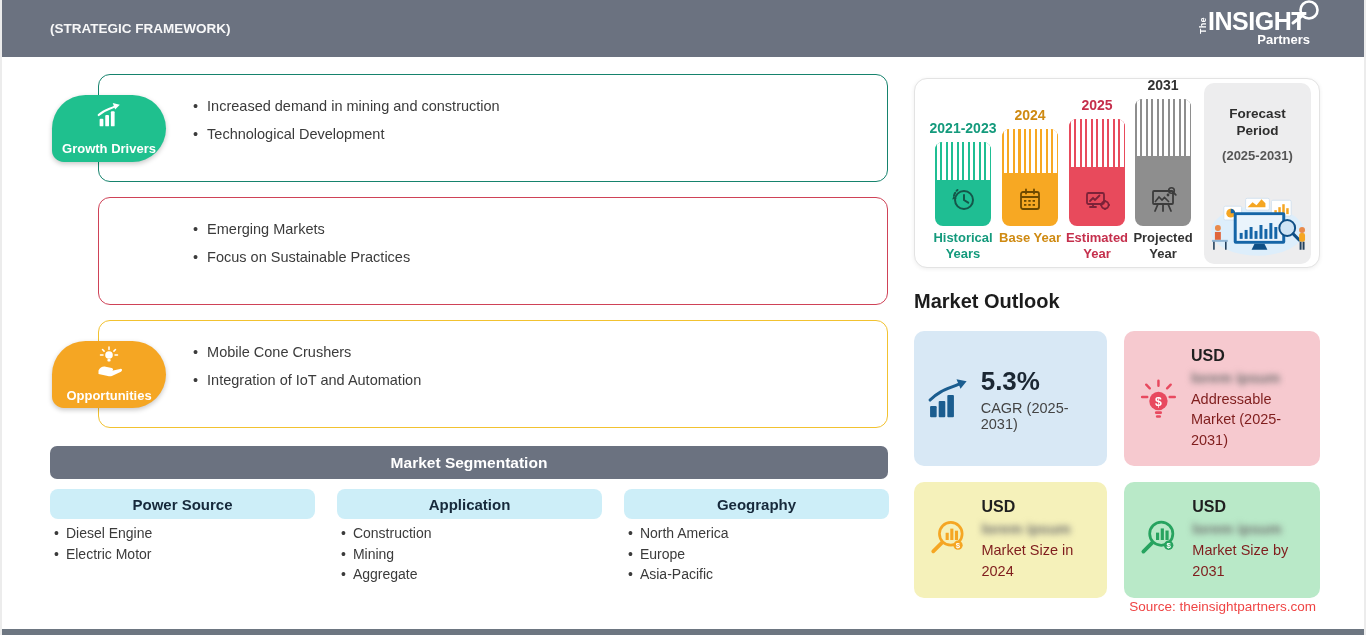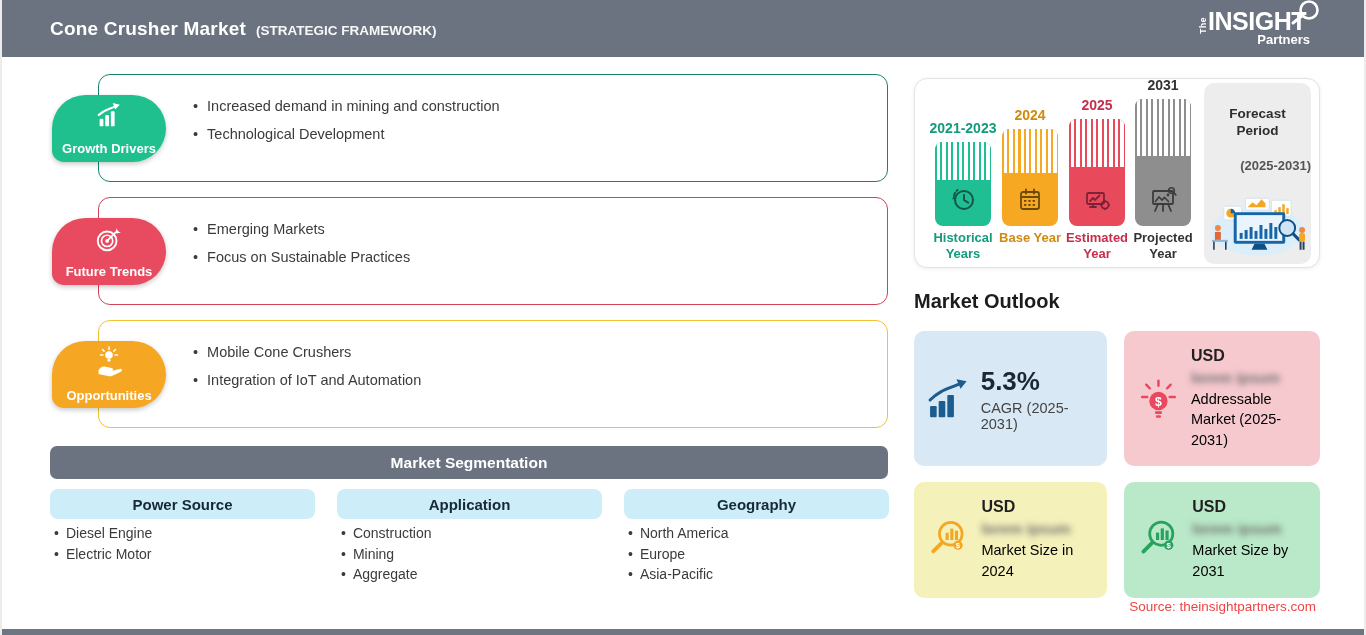--- a/index.html
+++ b/index.html
@@ -32,49 +32,48 @@
             display:flex;align-items:center;justify-content:center;font-size:15px;font-weight:bold;color:#16293b;}
   .seg-list{position:absolute;top:523px;width:265px;margin:0;padding:0 0 0 4px;list-style:none;}
   .seg-list li{font-size:14px;color:#3b3b3b;line-height:20.5px;}
   .seg-list li::before{content:"•";margin-right:7px;color:#3b3b3b;}
   
   .panel{position:absolute;left:912px;top:78px;width:406px;height:190px;background:#fff;border:1px solid #e3e3e3;
          border-radius:13px;box-shadow:0 1px 4px rgba(0,0,0,.07);box-sizing:border-box;}
   .forecast{position:absolute;left:289px;top:4px;width:107px;height:181px;background:#ededee;border-radius:10px;
             text-align:center;box-sizing:border-box;padding-top:23px;}
   .forecast .f-title{font-size:13.5px;font-weight:bold;color:#2e2e2e;line-height:1.25;width:76px;margin:0 auto;}
-  .forecast .f-range{font-size:13px;font-weight:bold;color:#555;margin-top:18px;text-align:right;}
+  .forecast .f-range{font-size:13px;font-weight:bold;color:#555;margin-top:8px;}
   .forecast svg{position:absolute;left:2px;bottom:4px;}
   .bar-col{position:absolute;bottom:41px;width:62px;display:flex;flex-direction:column;align-items:center;}
   .bar-year{font-size:14px;font-weight:bold;white-space:nowrap;margin-bottom:6px;}
   .bar{position:relative;width:56px;border-radius:8px;overflow:hidden;}
   .bar .stripes{position:absolute;top:0;left:0;right:0;height:45%;
                 background:repeating-linear-gradient(90deg,var(--c) 0 2px,#ffffff 2px 5.5px);}
   .bar svg{position:absolute;left:50%;transform:translateX(-50%);bottom:10px;}
   .bar-caption{position:absolute;top:100%;margin-top:4px;width:74px;text-align:center;
                font-size:13px;font-weight:bold;line-height:1.2;}
   
   .outlook-title{position:absolute;left:912px;top:290px;font-size:20px;font-weight:bold;color:#1c1c1c;}
   .card{position:absolute;border-radius:10px;display:flex;align-items:center;gap:10px;padding:0 10px 0 12px;box-sizing:border-box;}
   .card-big{font-size:26px;font-weight:bold;color:#1b2733;}
   .card-sub{font-size:14.5px;color:#444;margin-top:3px;}
   .card-usd{font-size:16px;font-weight:bold;color:#1f1f1f;}
   .card-blur{font-size:15px;font-weight:bold;color:#6f6f6f;filter:blur(3px);margin:4px 0 3px;}
-  .card-lbl{font-size:14.5px;color:#000000;line-height:1.42;max-width:122px;}
+  .card-lbl{font-size:14.5px;color:#7f1d1d;line-height:1.42;max-width:122px;}
   .source{position:absolute;right:48px;top:599px;font-size:13.5px;color:#ef4444;}
   .footer-strip{position:absolute;left:0;bottom:0;width:100%;height:6px;background:#6d7681;}
 </style>
 </head>
 <body>
 
 <div class="page">
 
   <header class="topbar">
     <div class="title-wrap">
-      <span class="title">Cone Crusher Market</span>
       <span class="subtitle">(STRATEGIC FRAMEWORK)</span>
     </div>
     <div class="logo">
       <div class="logo-row">
         <span class="logo-the">The</span>
         <span class="logo-insight">INSIGHT</span>
         <svg class="logo-lens" width="34" height="34" viewBox="0 0 34 34">
           <circle cx="21" cy="12" r="8.5" stroke="#fff" stroke-width="2.6" fill="none"></circle>
           <path d="M14.5 17.5 L5 25" stroke="#fff" stroke-width="3" stroke-linecap="round"></path>
         </svg>
@@ -98,30 +97,20 @@
       <path d="M20 2 L27.5 4 L22.5 9 Z" fill="#fff"></path>
     </svg>
     <span class="lbl">Growth Drivers</span>
   </div>
 
   <div class="fw-box" style="top:197px;border-color:#cf4257">
     <ul>
       <li>Emerging Markets</li>
       <li>Focus on Sustainable Practices</li>
     </ul>
-  </div>
-  <div class="fw-badge" style="top:218px;background:#e84a5f">
-    <svg width="32" height="30" viewBox="0 0 32 32">
-      <circle cx="14" cy="18" r="10" stroke="#fff" stroke-width="2" fill="none"></circle>
-      <circle cx="14" cy="18" r="6" stroke="#fff" stroke-width="1.8" fill="none"></circle>
-      <circle cx="14" cy="18" r="2" fill="#fff"></circle>
-      <path d="M14 18 L23 9" stroke="#fff" stroke-width="2" stroke-linecap="round"></path>
-      <path d="M23 9 l1.2 -4.5 1.3 3.2 3.2 1.3 -4.5 1.2 Z" fill="#fff"></path>
-    </svg>
-    <span class="lbl">Future Trends</span>
   </div>
 
   <div class="fw-box" style="top:320px;border-color:#f2c230">
     <ul>
       <li>Mobile Cone Crushers</li>
       <li>Integration of IoT and Automation</li>
     </ul>
   </div>
   <div class="fw-badge" style="top:341px;background:#f5a623">
     <svg width="32" height="32" viewBox="0 0 32 32">

